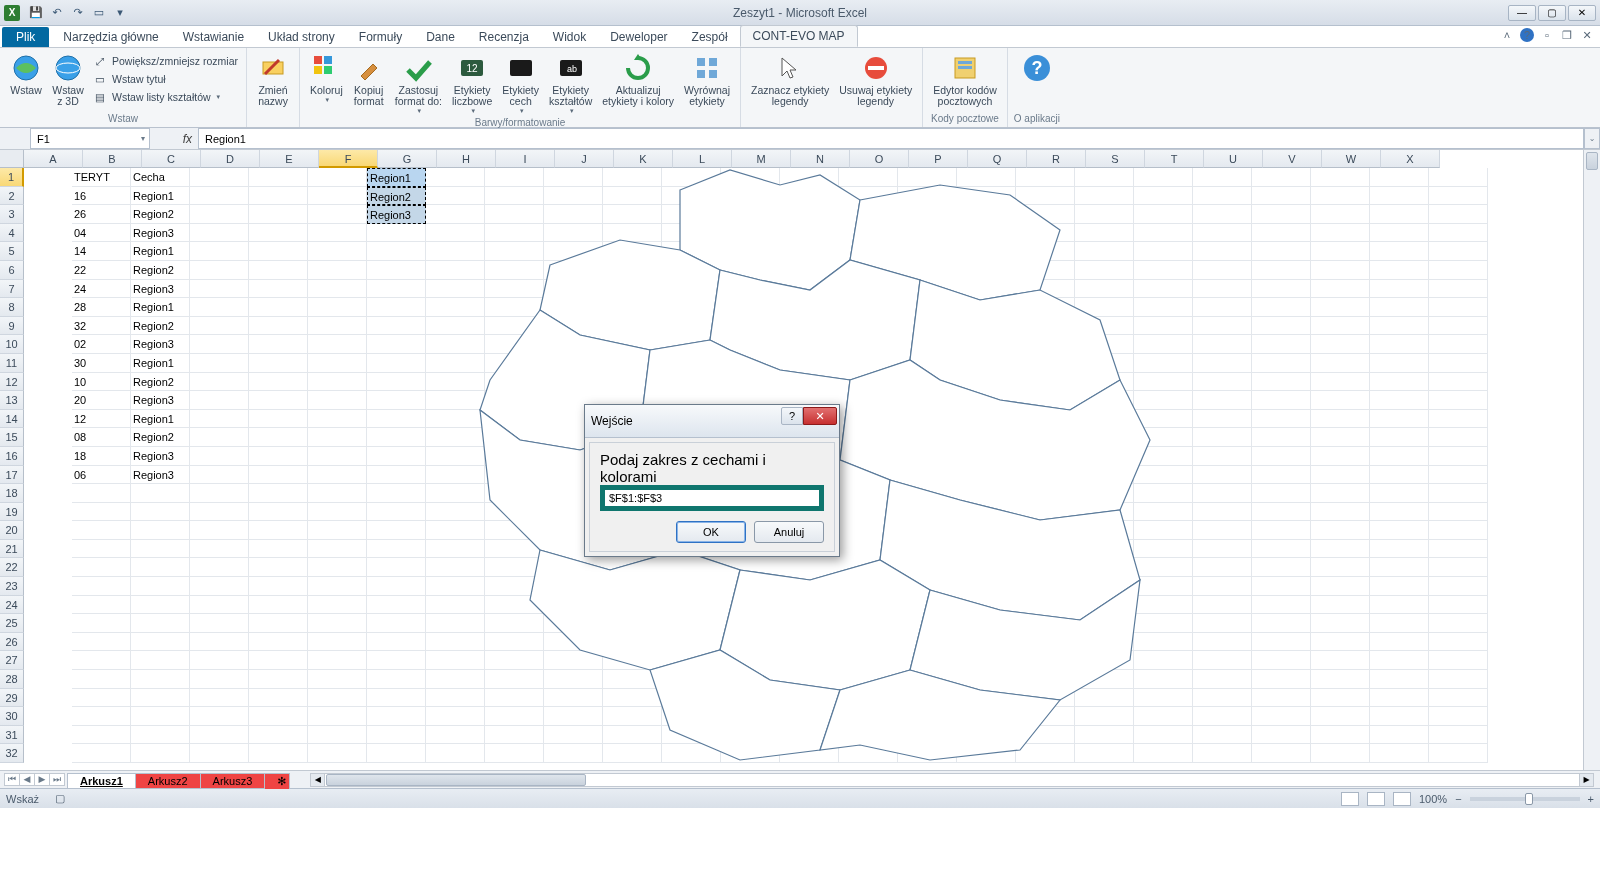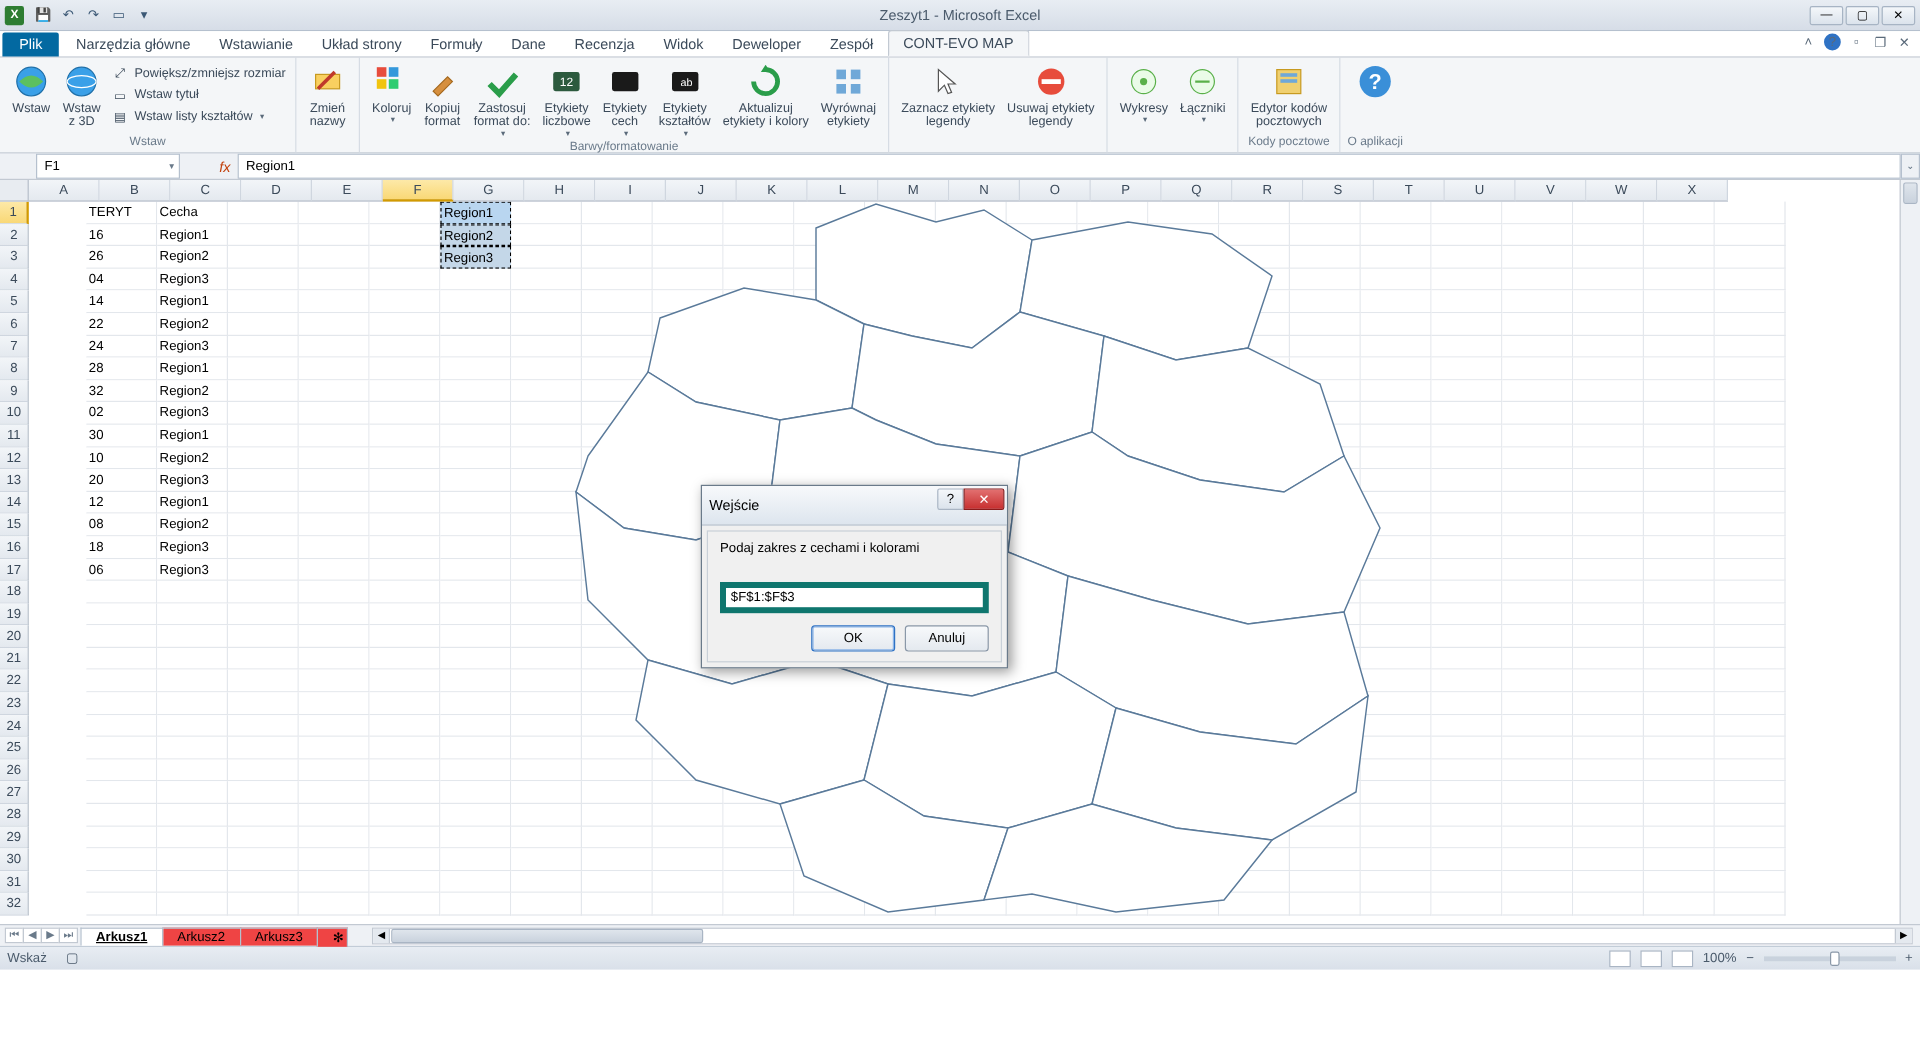--- a/index.html
+++ b/index.html
@@ -33,21 +33,21 @@
 .rbtn .rlabel { font-size: 10.5px; color: #3b4a5a; text-align: center; line-height: 11px; }
 .rsmall { display: flex; align-items: center; gap: 4px; padding: 1px 2px; font-size: 10.5px; color: #3b4a5a; cursor: pointer; }
 .rsmall .sicon { width:16px; height:16px; display:flex; align-items:center; justify-content:center; }
 .dd::after { content: "▾"; font-size: 7px; margin-left: 2px; color: #5a6a7a; }
 
 
 .namebar { height: 22px; display: flex; align-items: stretch; border-bottom: 1px solid #c2c9d2; background: #eef1f5; }
 .namebox { width: 120px; background: #fff; border: 1px solid #b5c0ce; display: flex; align-items: center; padding: 0 6px; font-size: 11px; margin-left:30px; position: relative; }
 .namebox::after { content:"▾"; position:absolute; right:4px; font-size:8px; color:#6a7a8a;}
 .fx-gap { width: 48px; display:flex; align-items:center; justify-content:flex-end; padding-right:6px;}
-.fxlabel { font-style: italic; color: #c2410c; font-size: 12px; }
+.fxlabel { font-style: italic; color: #404040; font-size: 12px; }
 .formulabar { flex: 1; background: #fff; border: 1px solid #b5c0ce; display: flex; align-items: center; padding: 0 6px; font-size: 11px; }
 .formula-expand { width: 16px; border:1px solid #b5c0ce; background:#eef1f5; display:flex; align-items:center; justify-content:center; font-size:8px; color:#6a7a8a;}
 
 
 .gridwrap { position: relative; height: 620px; display: flex; }
 .corner { height: 18px; border-right: 1px solid #b6bfca; border-bottom: 1px solid #b6bfca; background:#e8ecf1; position:absolute; left:0; top:0; width:24px; z-index:3;}
 .colhdrs { position:absolute; left:24px; top:0; height:18px; display:flex; z-index:2; background:#e8ecf1;}
 .colhdr { width: 59px; border-right: 1px solid #cfd6df; border-bottom: 1px solid #b6bfca; text-align: center; font-size: 11px; color: #3b4a5a; line-height:18px; background: linear-gradient(#f2f5f8,#e4e9ef); }
 .colhdr.sel { background: linear-gradient(#fde9a8,#f9d876); border-bottom:2px solid #d29a00; }
 .rows { position:absolute; left:0; top:18px; }
@@ -82,21 +82,21 @@
 .zoomslider { width:110px; height:4px; background:#c9d2dd; position:relative;}
 .zoomslider .zthumb{position:absolute; left:50%; top:-4px; width:8px; height:12px; background:#fff; border:1px solid #8a98a8; border-radius:2px;}
 
 
 .dialog { position: absolute; left: 584px; top: 404px; width: 256px; background: #f0f0f0; border: 1px solid #6a7a8a; box-shadow: 3px 3px 10px rgba(0,0,0,.4); z-index: 20; }
 .dialog .dtitle { height: 26px; background: linear-gradient(#f7f9fb,#dde5ee); display:flex; align-items:center; padding:16px 6px; font-size:12px; border-bottom:1px solid #b5c0ce; position:relative;}
 .dialog .dtitle .dclosegrp { position:absolute; right:2px; top:2px; display:flex;}
 .dialog .dtitle .dhelp { width:22px; height:18px; border:1px solid #a9b5c4; background:linear-gradient(#f4f7fa,#dbe3ec); display:flex; align-items:center; justify-content:center; font-size:11px; border-radius:2px 0 0 2px;}
 .dialog .dtitle .dclose { width:34px; height:18px; background:linear-gradient(#e27070,#c73030); border:1px solid #8c1a1a; color:#fff; display:flex; align-items:center; justify-content:center; font-size:11px; border-radius:0 2px 2px 0;}
 .dialog .dbody { padding: 8px 10px; border:1px solid #c9d0d8; margin:4px; background:#f0f0f0;}
-.dialog .dlabel { font-size: 11px; margin-bottom: 22px; }
+.dialog .dlabel { font-size: 15px; margin-bottom: 0; }
 .dialog .dinput { width: 100%; border: 5px solid #0f766e; padding: 2px 4px; font-size: 11px; background:#fff;}
 .dialog .dbtns { display:flex; justify-content:flex-end; gap:8px; margin-top:10px;}
 .dialog .dbtn { width:70px; height:22px; border:1px solid #8a98a8; background:linear-gradient(#f7f9fb,#e4e9ef); font-size:11px; border-radius:3px;}
 .dialog .dbtn.primary { border:1px solid #2f72c4; box-shadow:0 0 0 1px #8ab4e8 inset;}
 
 
 .mapsvg { position: absolute; left: 420px; top: 0px; z-index: 1; }
 </style>
 </head>
 <body>
@@ -290,43 +290,20 @@
               <rect x="6" y="12" width="16" height="4" fill="#fff"></rect>
             </svg>
           </div>
           <div class="rlabel" style="white-space:pre-line">Usuwaj etykiety
 legendy</div>
         </div>
     </div>
     <div class="glabel"></div>
   </div>
 
-  <div class="rgroup">
-    <div class="items">
-      <div class="rbtn dd">
-          <div class="ricon">
-            <svg width="28" height="28">
-              <circle cx="14" cy="14" r="10" fill="#eafbe8" stroke="#5ab04a"></circle>
-              <circle cx="14" cy="14" r="3" fill="#5ab04a"></circle>
-            </svg>
-          </div>
-          <div class="rlabel">Wykresy</div>
-        </div>
-      <div class="rbtn dd">
-          <div class="ricon">
-            <svg width="28" height="28">
-              <circle cx="14" cy="14" r="10" fill="#eafbe8" stroke="#5ab04a"></circle>
-              <path d="M8 14 L20 14" stroke="#5ab04a" stroke-width="2"></path>
-            </svg>
-          </div>
-          <div class="rlabel">Łączniki</div>
-        </div>
-    </div>
-    <div class="glabel"></div>
-  </div>
 
   <div class="rgroup">
     <div class="items">
       <div class="rbtn">
           <div class="ricon">
             <svg width="28" height="28">
               <rect x="4" y="4" width="20" height="20" fill="#f0d070" stroke="#c79a20"></rect>
               <rect x="7" y="7" width="14" height="3" fill="#6fa8d8"></rect>
               <rect x="7" y="12" width="14" height="3" fill="#6fa8d8"></rect>
             </svg>

